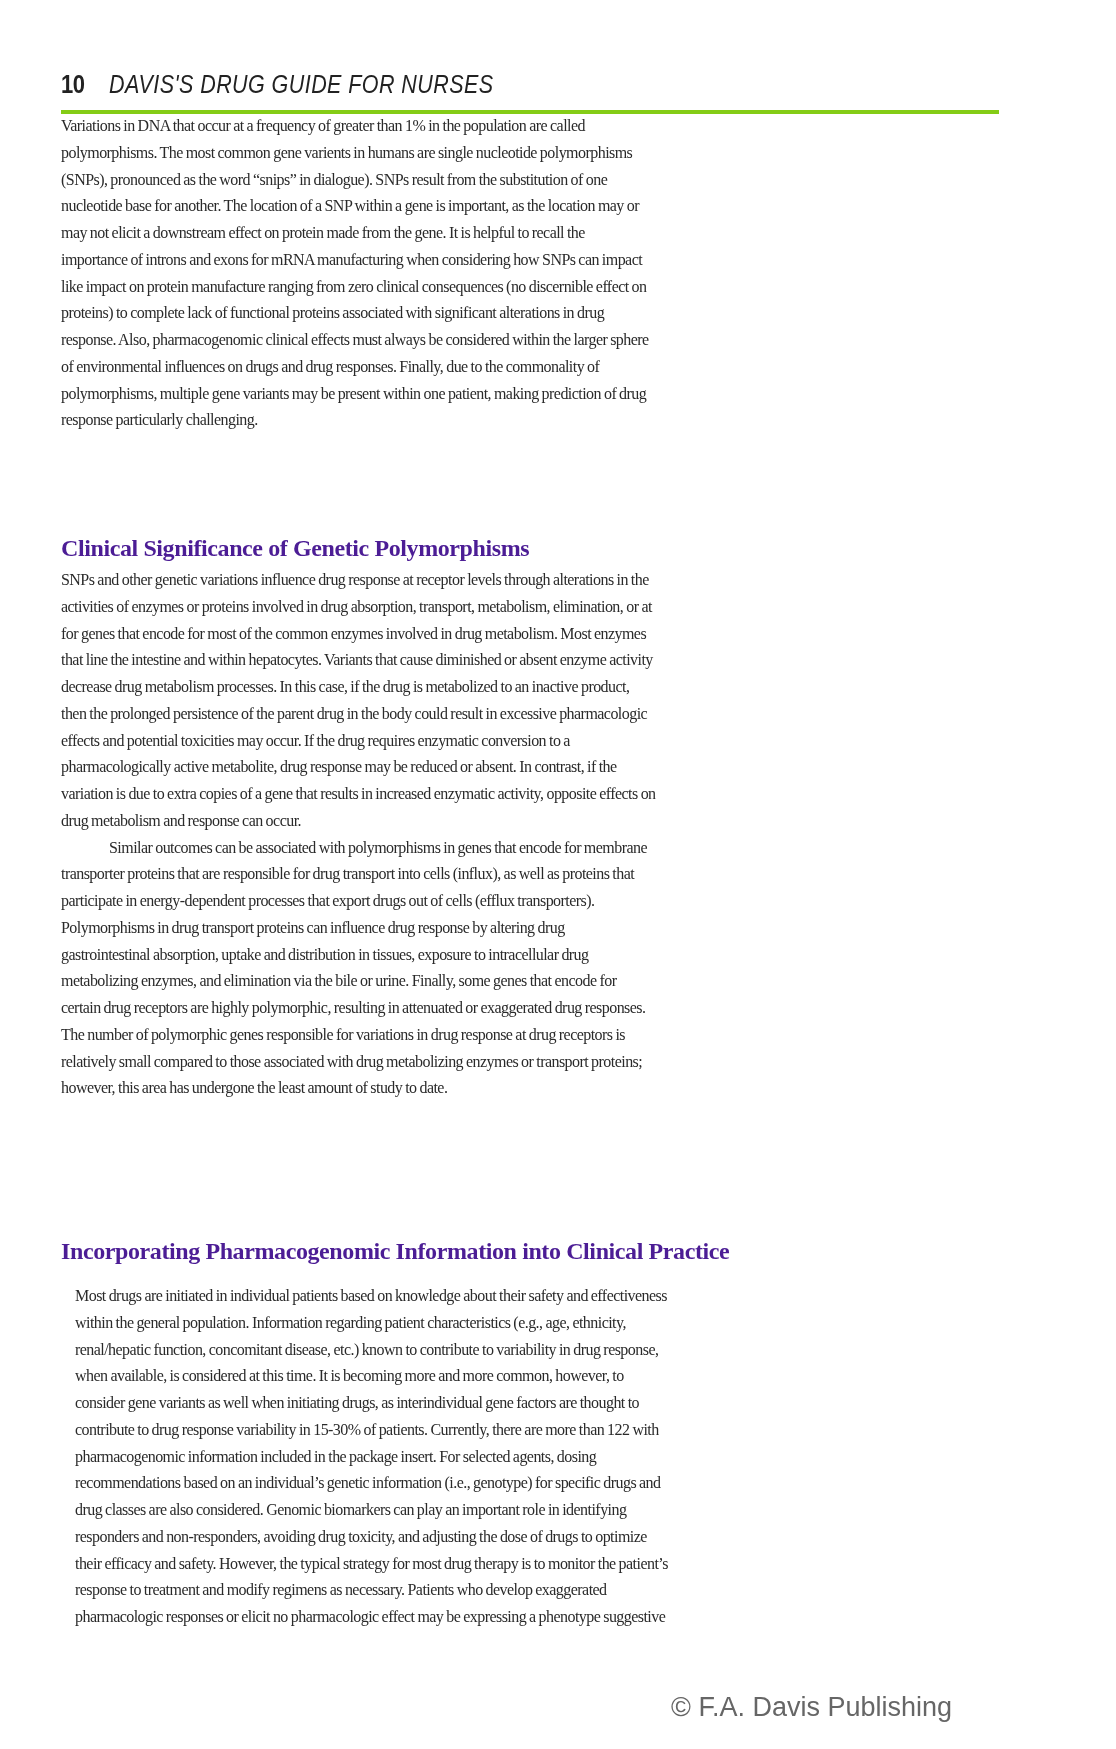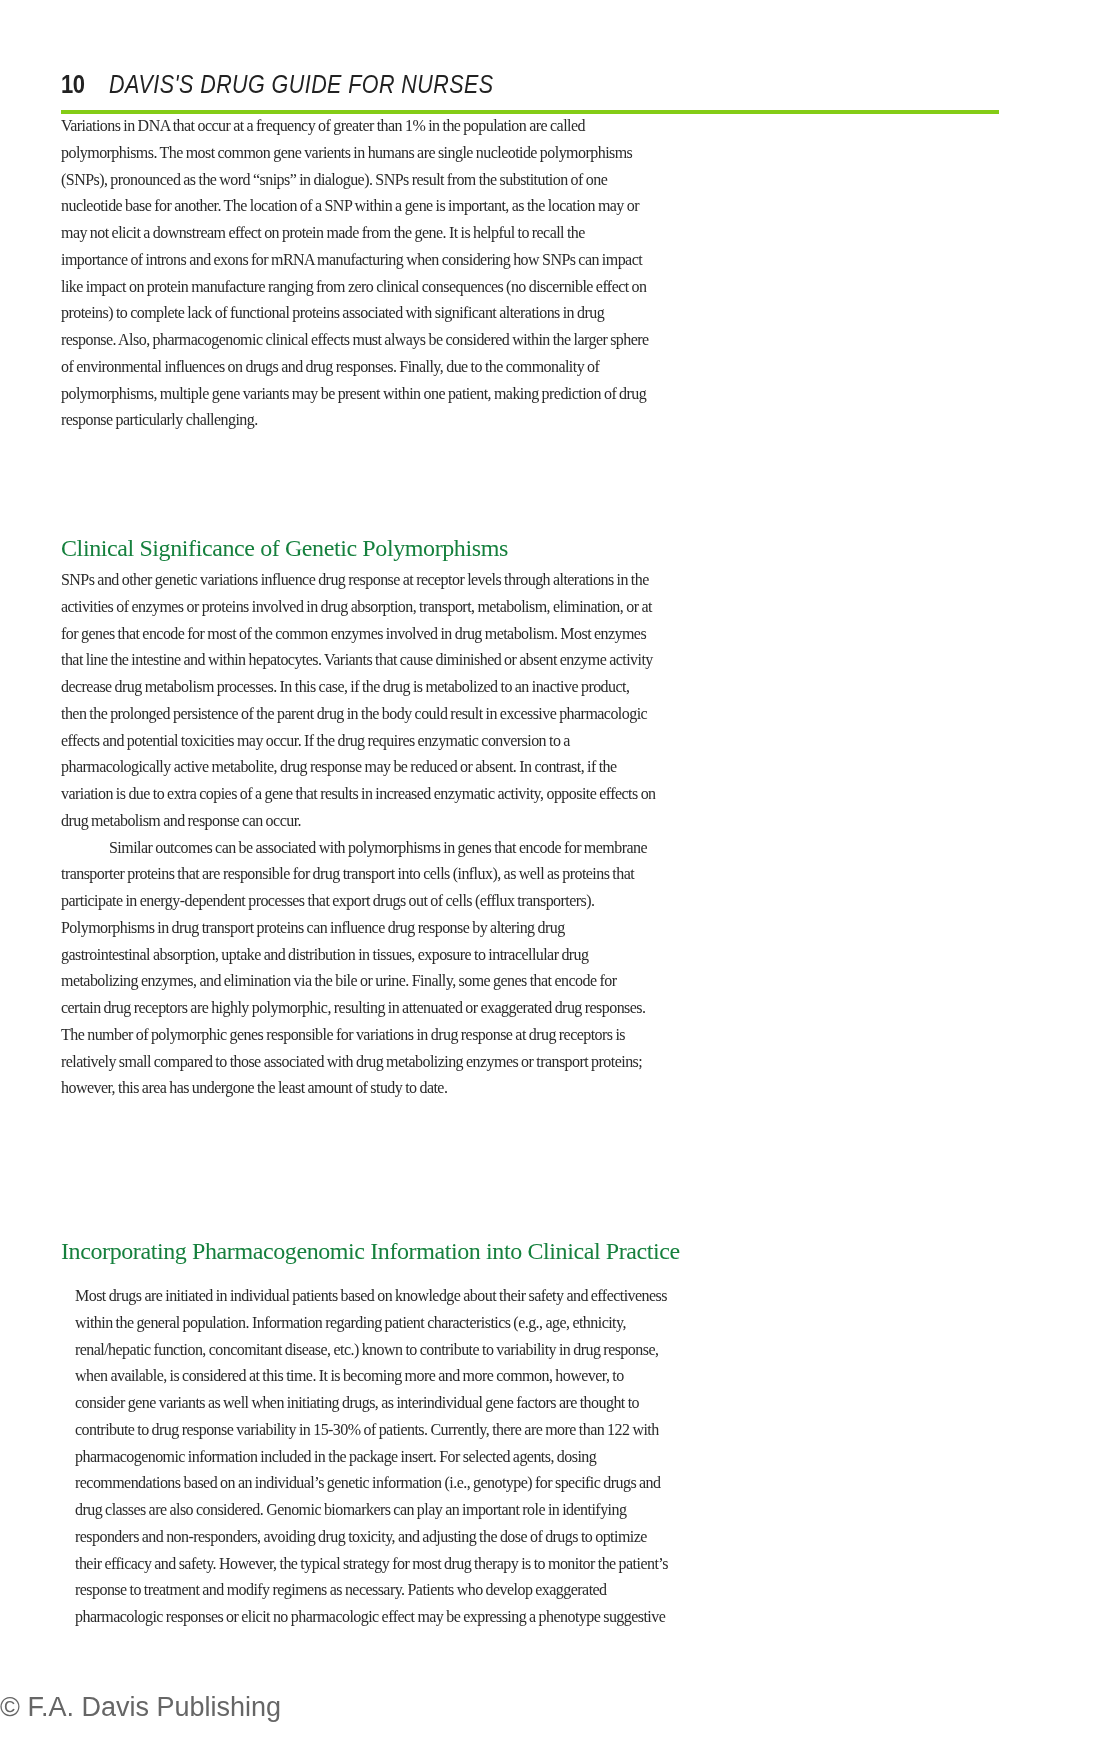--- a/index.html
+++ b/index.html
@@ -13,30 +13,30 @@
   .page-num { position: absolute; left: 0; top: 4px; font-size: 25px; font-weight: bold; letter-spacing: -0.5px; transform: scaleX(0.88); transform-origin: left; }
   .book-title { position: absolute; left: 48px; top: 4px; font-size: 25px; font-style: italic; letter-spacing: 0.5px; transform: scaleX(0.86); transform-origin: left; white-space: nowrap; }
   .body-text {
     font-family: "Liberation Serif", serif; color: #2a2a2a;
     font-size: 16px; line-height: 26.75px; letter-spacing: -0.55px; word-spacing: -0.5px;
     margin: 0; text-align: left;
   }
   .line { display: block; white-space: nowrap; }
   .indent { padding-left: 48px; }
   .section-heading {
-    font-family: "Liberation Serif", serif; font-weight: normal; color: #15803d;
+    font-family: "Liberation Serif", serif; font-weight: bold; color: #4c1d95;
     font-size: 24px; letter-spacing: -0.4px; margin: 0; white-space: nowrap;
   }
   #para1 { position: absolute; top: 113px; left: 0; }
   #heading1 { position: absolute; top: 535px; left: 0; }
   #sec1 { position: absolute; top: 567px; left: 0; }
   #heading2 { position: absolute; top: 1238px; left: 0; }
   #sec2 { position: absolute; top: 1283px; left: 0; margin-left: 14px; }
   .footer {
-    position: absolute; top: 1692px; left: 0; width: 952px; text-align: left;
+    position: absolute; top: 1692px; left: 0; width: 952px; text-align: right;
     font-family: "Liberation Sans", sans-serif; color: #666; font-size: 27px;
     padding-left: 0;
   }
   .footer span { position: relative; left: 0px; }
   em { font-style: italic; }
 </style>
 </head>
 <body>
 
 <div class="page">

